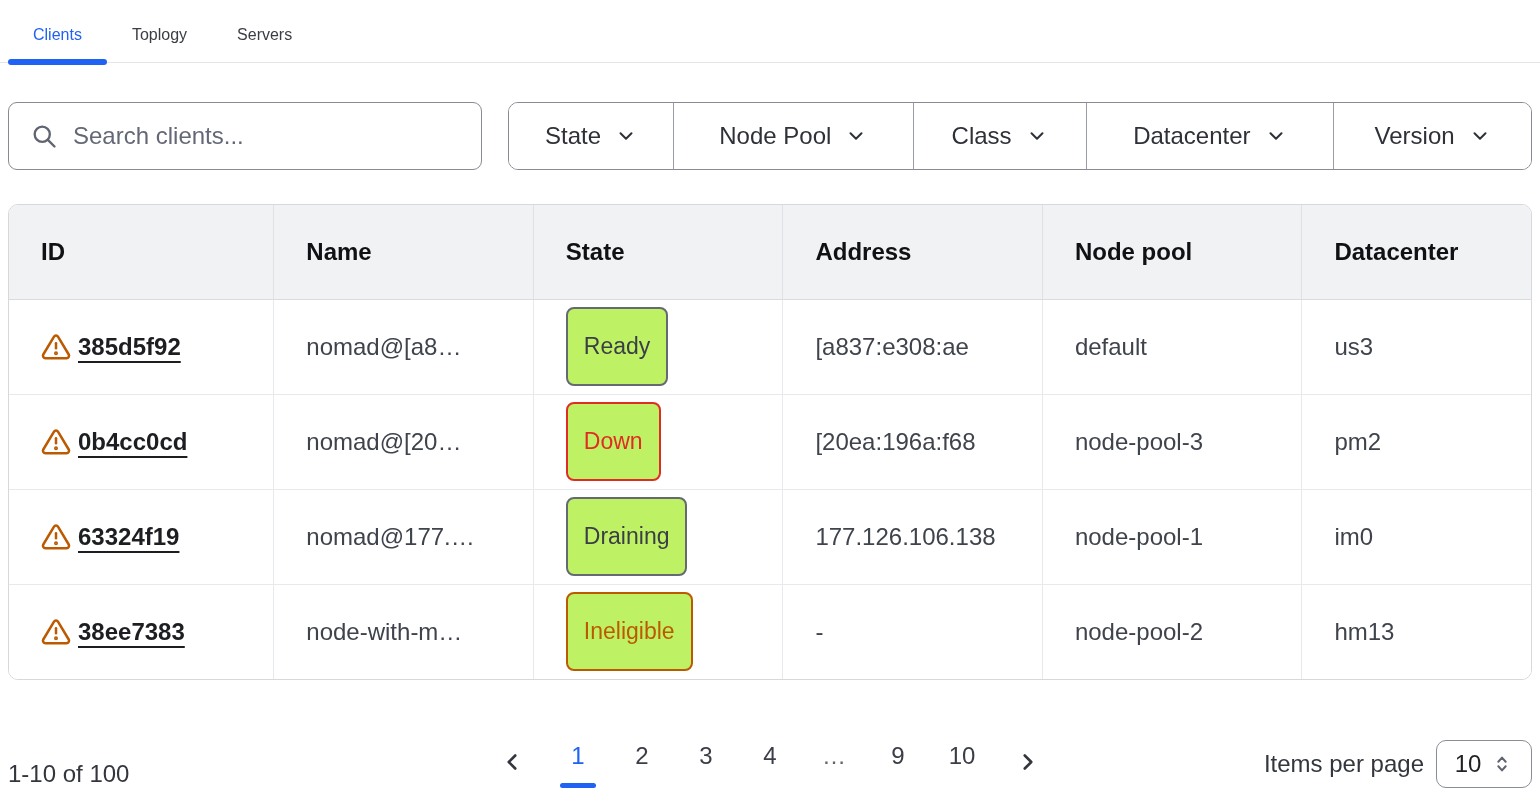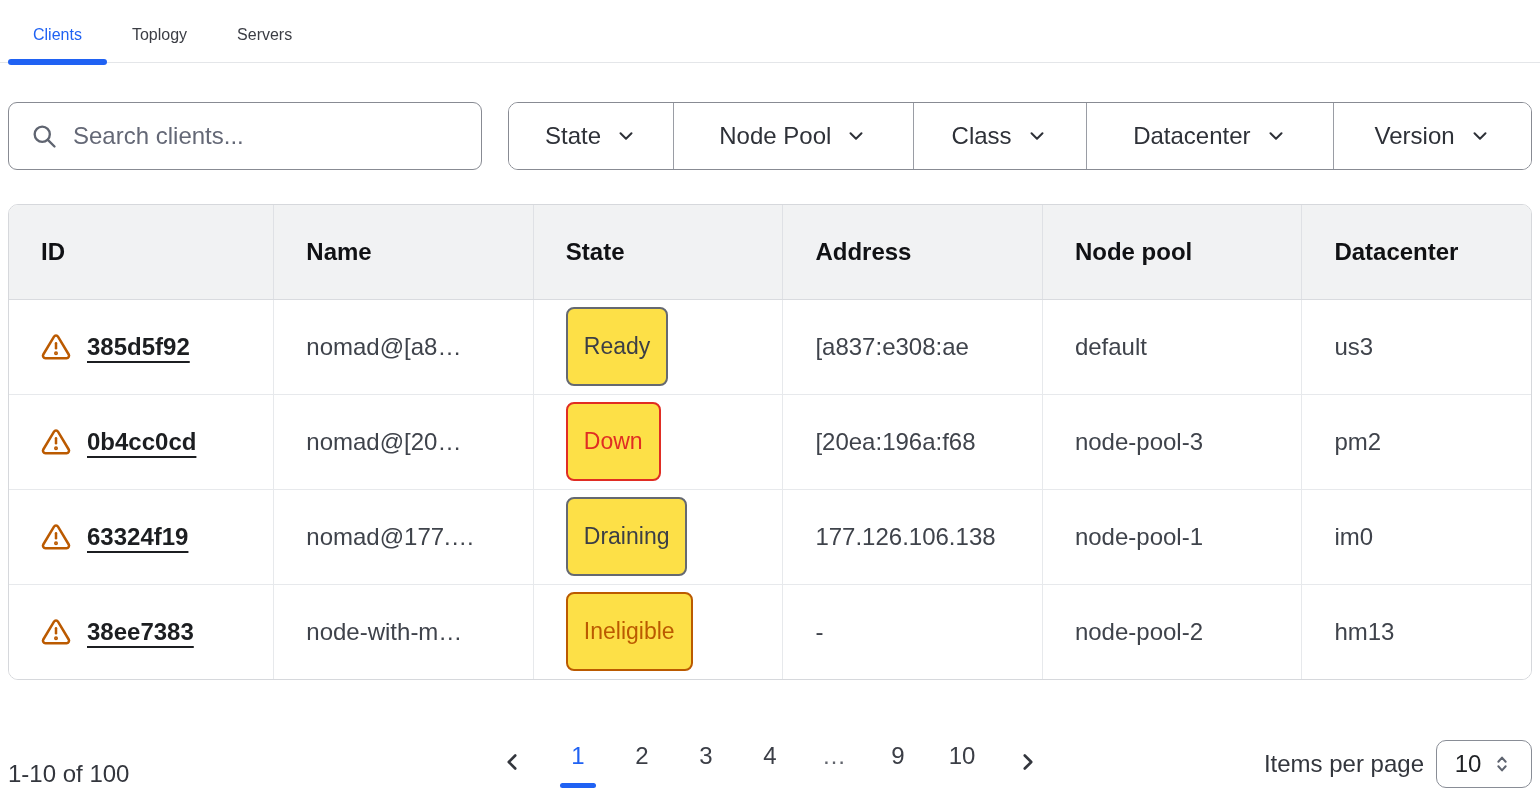--- a/index.html
+++ b/index.html
@@ -37,26 +37,26 @@
   col.c-addr{width:17.05%} col.c-pool{width:17.05%} col.c-dc{width:15.05%}
   th { background:#f1f2f3; height:94px; text-align:left; padding:0 32px; font-size:24px;
     font-weight:bold; color:#101114; border-right:1px solid #dfe1e5; border-bottom:1px solid #d9dbdf; }
   th:last-child { border-right:none; }
   td { height:95px; padding:0 32px; font-size:24px; color:#3f434b; background:#fff;
     border-right:1px solid #e7e9ec; border-bottom:1px solid #e7e9ec; vertical-align:middle;
     white-space:nowrap; overflow:hidden; }
   td:last-child { border-right:none; }
   tr:last-child td { border-bottom:none; }
 
-  .id-cell { display:flex; align-items:center; gap:16px; }
+  .id-cell { display:flex; align-items:center; gap:7px; }
   .id-link { color:#1c1e21; font-weight:bold; text-decoration:underline;
     text-decoration-thickness:2px; text-underline-offset:6px; cursor:pointer; }
 
   .badge { display:inline-block; padding:24px 16px; border:2px solid #656971; border-radius:8px;
-    font-size:23px; color:#3b3e46; background:#fde047; }
+    font-size:23px; color:#3b3e46; background:#bef264; }
   .badge.critical { border-color:#e02d23; color:#e02d23; }
   .badge.warning  { border-color:#bb5a00; color:#bb5a00; }
 
   
   .footer { display:flex; align-items:flex-end; margin:46px 8px 0; height:62px; }
   .range-label { flex:1; font-size:24px; color:#33363d; }
   .pager { display:flex; align-items:center; gap:24px; }
   .page-nav { width:44px; height:44px; display:flex; align-items:center; justify-content:center;
     cursor:pointer; background:none; border:none; }
   .page-num { position:relative; width:40px; height:52px; display:flex; align-items:flex-start;

